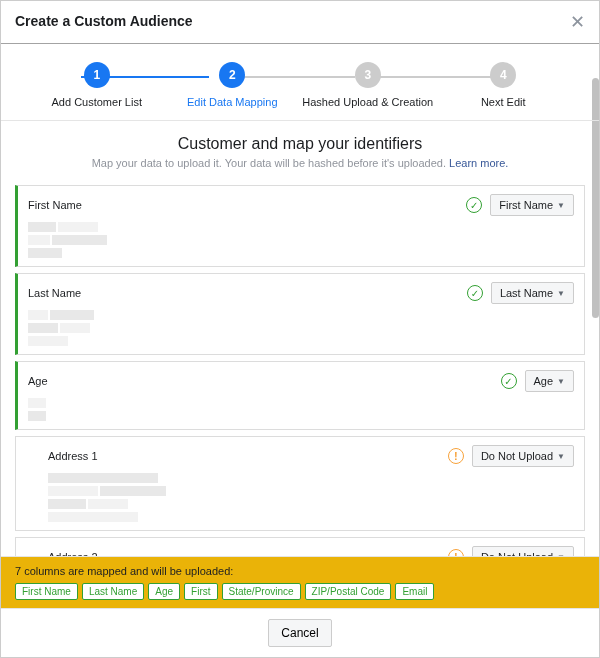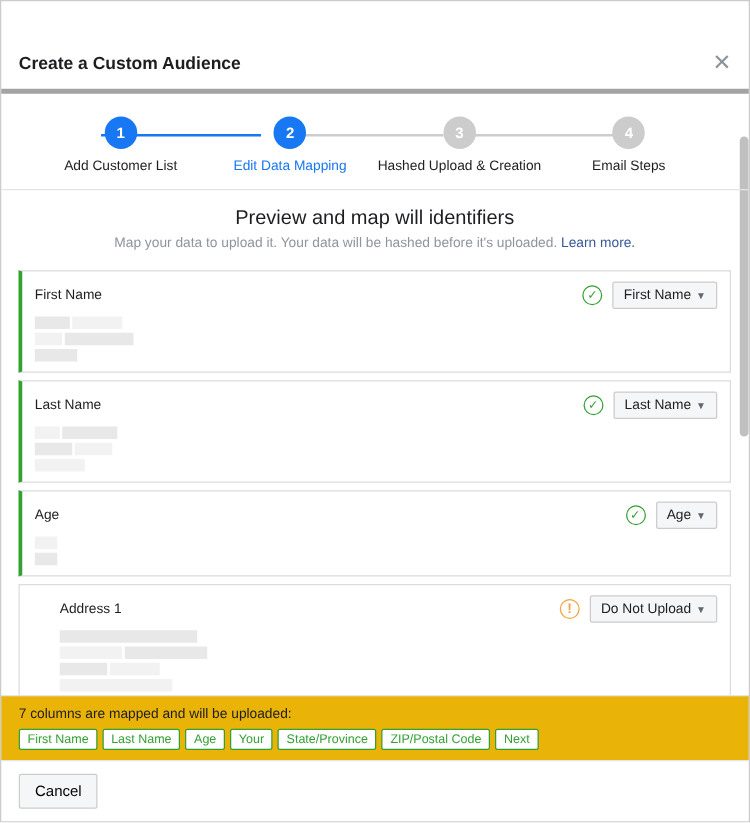--- a/index.html
+++ b/index.html
@@ -17,24 +17,23 @@
     width: 600px;
     height: 658px;
     border: 1px solid #ccc;
     display: flex;
     flex-direction: column;
     background: #fff;
   }
   .header {
     display: flex;
     justify-content: space-between;
-    align-items: center;
+    align-items: flex-start;
     padding: 12px 14px;
-    border-bottom: 4px solid #a3a3a3;
-    margin-top: 28px;
+    border-bottom: 1px solid #a3a3a3;
   }
   .header-title { font-size: 14px; font-weight: bold; color: #1c1e21; }
   .close-icon { color: #8d949e; font-size: 18px; cursor: pointer; line-height: 1; }
   .content-wrap {
     flex: 1;
     overflow-y: auto;
     position: relative;
   }
   .steps {
     display: flex;
@@ -134,22 +133,24 @@
     border: 1px solid #33a033;
     color: #33a033;
     padding: 2px 6px;
     font-size: 10px;
     border-radius: 2px;
     background: #fff;
   }
   .footer-actions {
     display: flex;
     justify-content: space-between;
+    align-items: center;
     padding: 10px 14px;
     border-top: 1px solid #e5e5e5;
+    flex-direction: column;
   }
   .btn {
     border: 1px solid #ccc;
     background: #f5f6f7;
     padding: 6px 12px;
     font-size: 12px;
     border-radius: 2px;
     cursor: pointer;
   }
   .btn.primary {
@@ -194,26 +195,26 @@
       <div class="step">
         <div class="step-circle active">2</div>
         <div class="step-label active">Edit Data Mapping</div>
       </div>
       <div class="step">
         <div class="step-circle">3</div>
         <div class="step-label">Hashed Upload &amp; Creation</div>
       </div>
       <div class="step">
         <div class="step-circle">4</div>
-        <div class="step-label">Email Steps</div>
+        <div class="step-label">Next Edit</div>
       </div>
     </div>
 
     <div class="preview-head">
-      <div class="preview-title">Preview and map will identifiers</div>
+      <div class="preview-title">Customer and map your identifiers</div>
       <div class="preview-sub">
         <span>Map your data to upload it. Your data will be hashed before it's uploaded. </span><span class="learn-more">Learn more.</span>
       </div>
     </div>
 
     <div class="fields">
 
       <div class="field-block">
         <div class="field-top">
           <div class="field-name">First Name</div>
@@ -331,24 +332,24 @@
 
     </div>
   </div>
 
   <div class="footer-summary">
     <div>7 columns are mapped and will be uploaded:</div>
     <div class="tags">
       <div class="tag">First Name</div>
       <div class="tag">Last Name</div>
       <div class="tag">Age</div>
-      <div class="tag">Your</div>
+      <div class="tag">First</div>
       <div class="tag">State/Province</div>
       <div class="tag">ZIP/Postal Code</div>
-      <div class="tag">Next</div>
+      <div class="tag">Email</div>
     </div>
   </div>
 
   <div class="footer-actions">
     <button class="btn">Cancel</button>
   </div>
 
 </div>
 
 </body></html>

